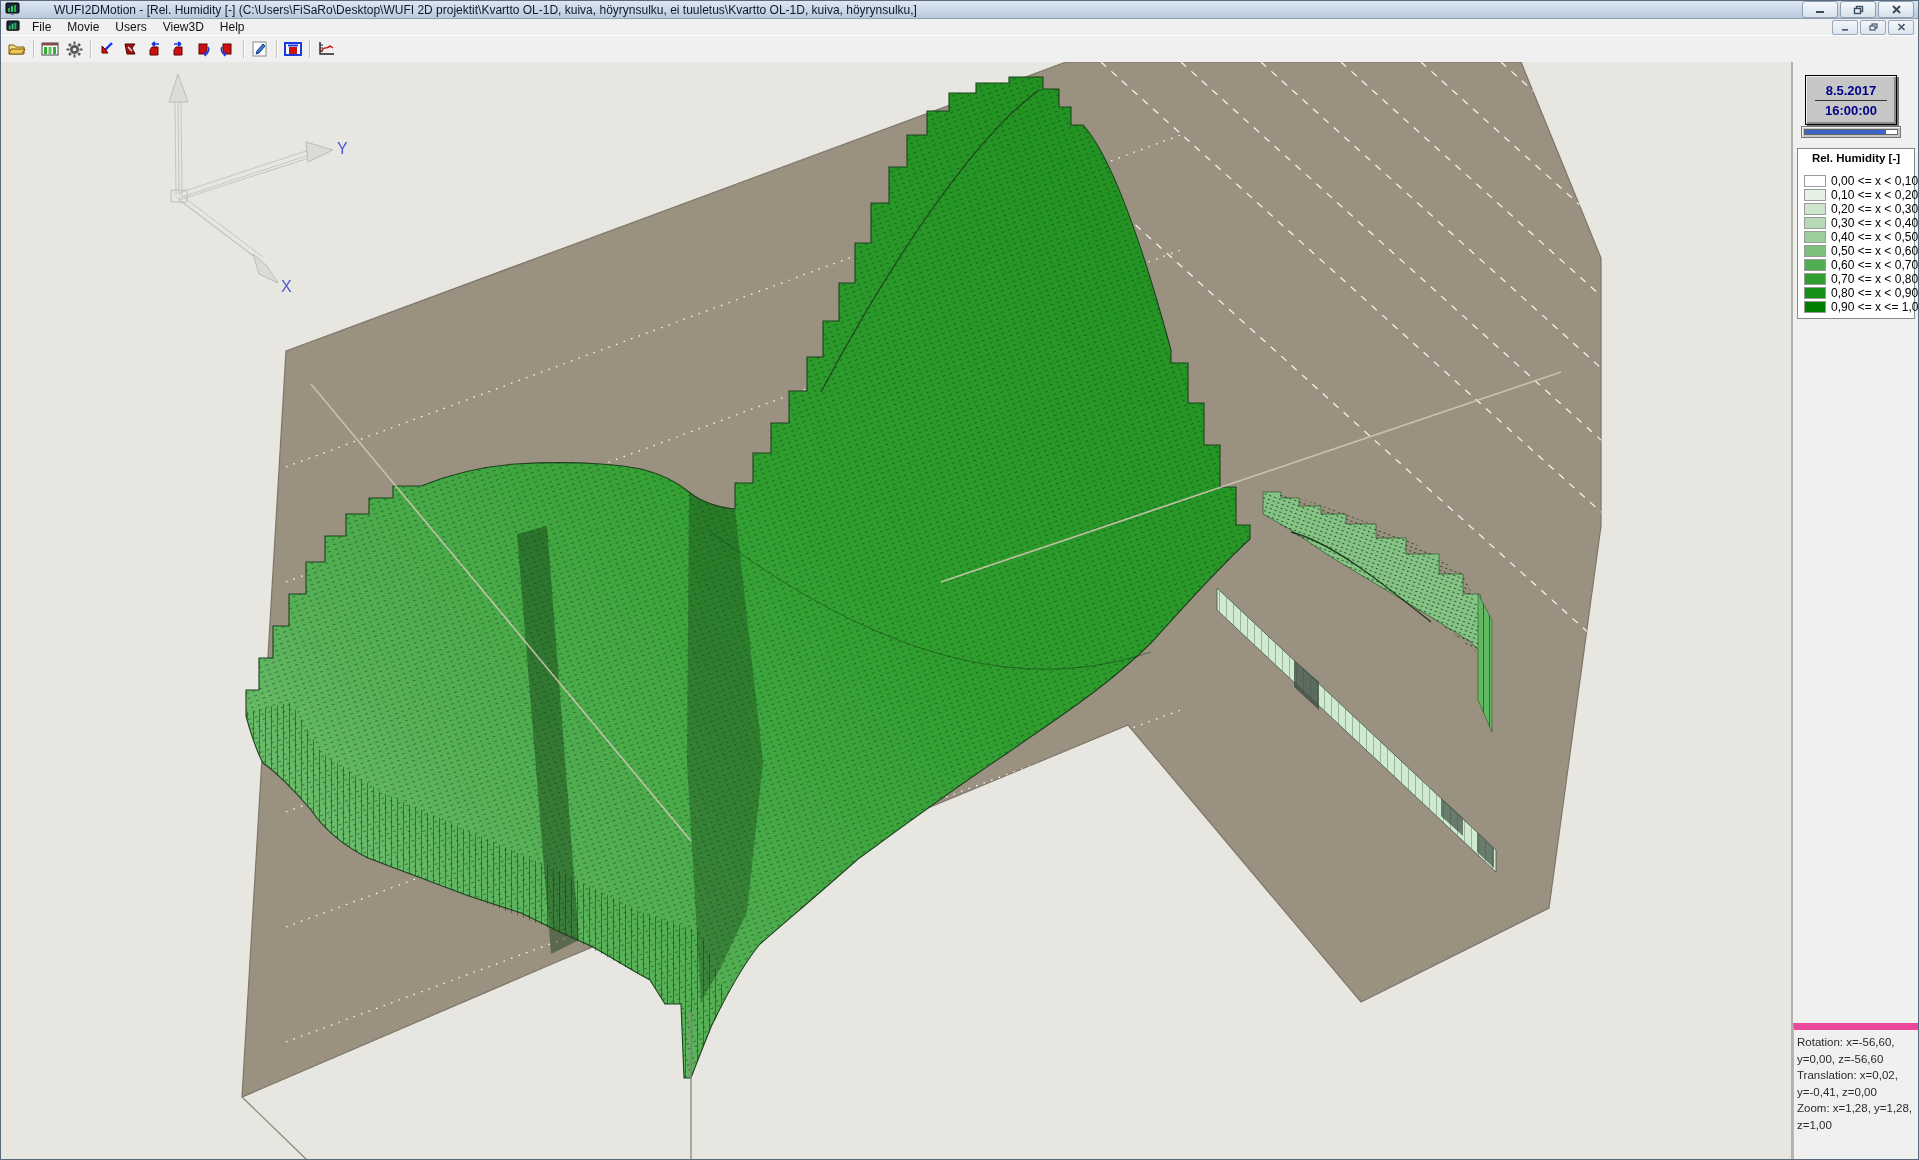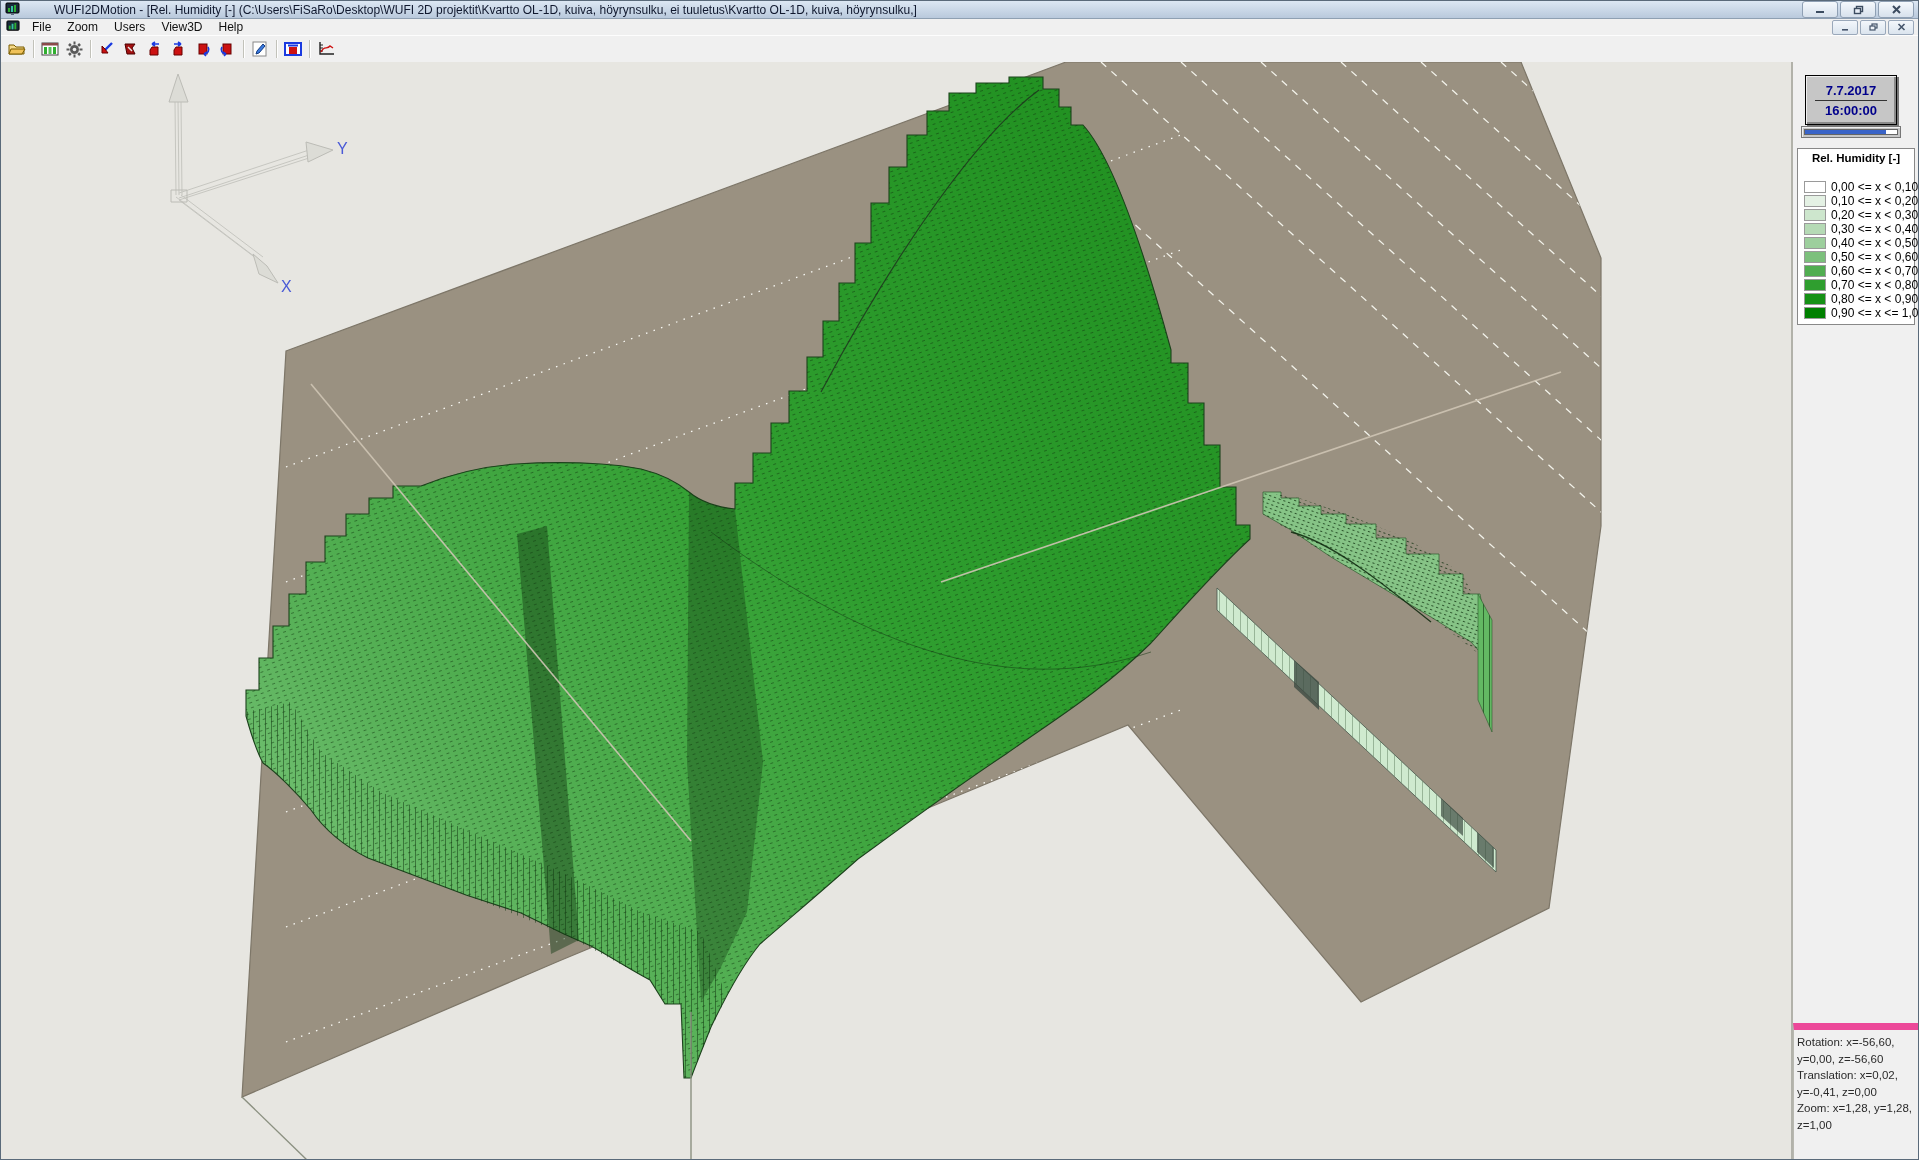--- a/index.html
+++ b/index.html
@@ -37,21 +37,21 @@
     display:flex;flex-direction:column;align-items:center;justify-content:center;}
   .dateline{font-size:13px;font-weight:bold;color:#00008b;line-height:17px;}
   .datesep{width:72px;height:1px;background:#333;margin:1px 0;}
   .progresswrap{position:absolute;left:8px;top:64px;width:100px;height:12px;background:#c6c6c6;
     border:1px solid #777;box-shadow:inset 1px 1px 0 #efefef;padding:2px;box-sizing:border-box;}
   .progresstrack{width:100%;height:100%;background:#fff;border:1px solid #666;box-sizing:border-box;}
   .progressfill{height:100%;background:#3a64c8;}
   
   .legend{position:absolute;left:4px;top:86px;width:118px;background:#fff;border:1px solid #888;
     padding:3px 2px 4px 2px;box-sizing:border-box;}
-  .legendtitle{font-size:11.5px;font-weight:bold;color:#000;text-align:center;margin-bottom:16px;}
+  .legendtitle{font-size:11.5px;font-weight:bold;color:#000;text-align:center;margin-bottom:10px;}
   .lrow{display:flex;align-items:center;height:14px;}
   .lswatch{width:20px;height:10px;border:1px solid #9a9a9a;margin:0 5px 0 4px;flex:none;}
   .llabel{font-size:12px;color:#000;white-space:nowrap;}
   
   .statusbox{position:absolute;left:0px;right:0px;bottom:0px;top:961px;background:#f0f0f0;
     border-top:7px solid #ec4899;border-left:1px solid #b8b8b0;padding:4px 2px 0 3px;box-sizing:border-box;}
   .statusbox .sline{font-size:11.5px;color:#2a2a2a;line-height:16.5px;word-wrap:break-word;}
 </style>
 </head>
 <body>
@@ -88,21 +88,21 @@
   </div>
 
   <div class="menubar">
     <svg width="14" height="14" viewBox="0 0 15 15" style="margin:0 4px 0 5px">
       <rect x="1" y="1" width="13" height="10" rx="1" fill="#1a2a3a" stroke="#000"></rect>
       <rect x="3" y="6" width="2" height="4" fill="#2fae2f"></rect>
       <rect x="6" y="4" width="2" height="6" fill="#34c0a0"></rect>
       <rect x="9" y="3" width="2" height="7" fill="#2fae2f"></rect>
     </svg>
     <span class="menuitem">File</span>
-    <span class="menuitem">Zoom</span>
+    <span class="menuitem">Movie</span>
     <span class="menuitem">Users</span>
     <span class="menuitem">View3D</span>
     <span class="menuitem">Help</span>
     <div class="mdibtns">
       <div class="mdibtn">
         <svg width="8" height="7">
             <rect x="1" y="5" width="6" height="1.6" fill="#44546a"></rect>
           </svg>
       </div>
       <div class="mdibtn">
@@ -331,21 +331,21 @@
           <path d="M170,128 L186,128 L186,140 L170,140 Z" stroke="#bcbcb6"></path>
           <text x="336" y="92" font-size="16" fill="#4a5ad6" stroke="none">Y</text>
           <text x="280" y="230" font-size="16" fill="#4a5ad6" stroke="none">X</text>
         </g>
       </svg>
     </div>
 
     <div class="sidepanel">
 
       <div class="datebox">
-        <span class="dateline">7.7.2017</span>
+        <span class="dateline">8.5.2017</span>
         <div class="datesep"></div>
         <span class="dateline">16:00:00</span>
       </div>
 
       <div class="progresswrap">
         <div class="progresstrack">
           <div class="progressfill" style="width: 88%;"></div>
         </div>
       </div>
 

